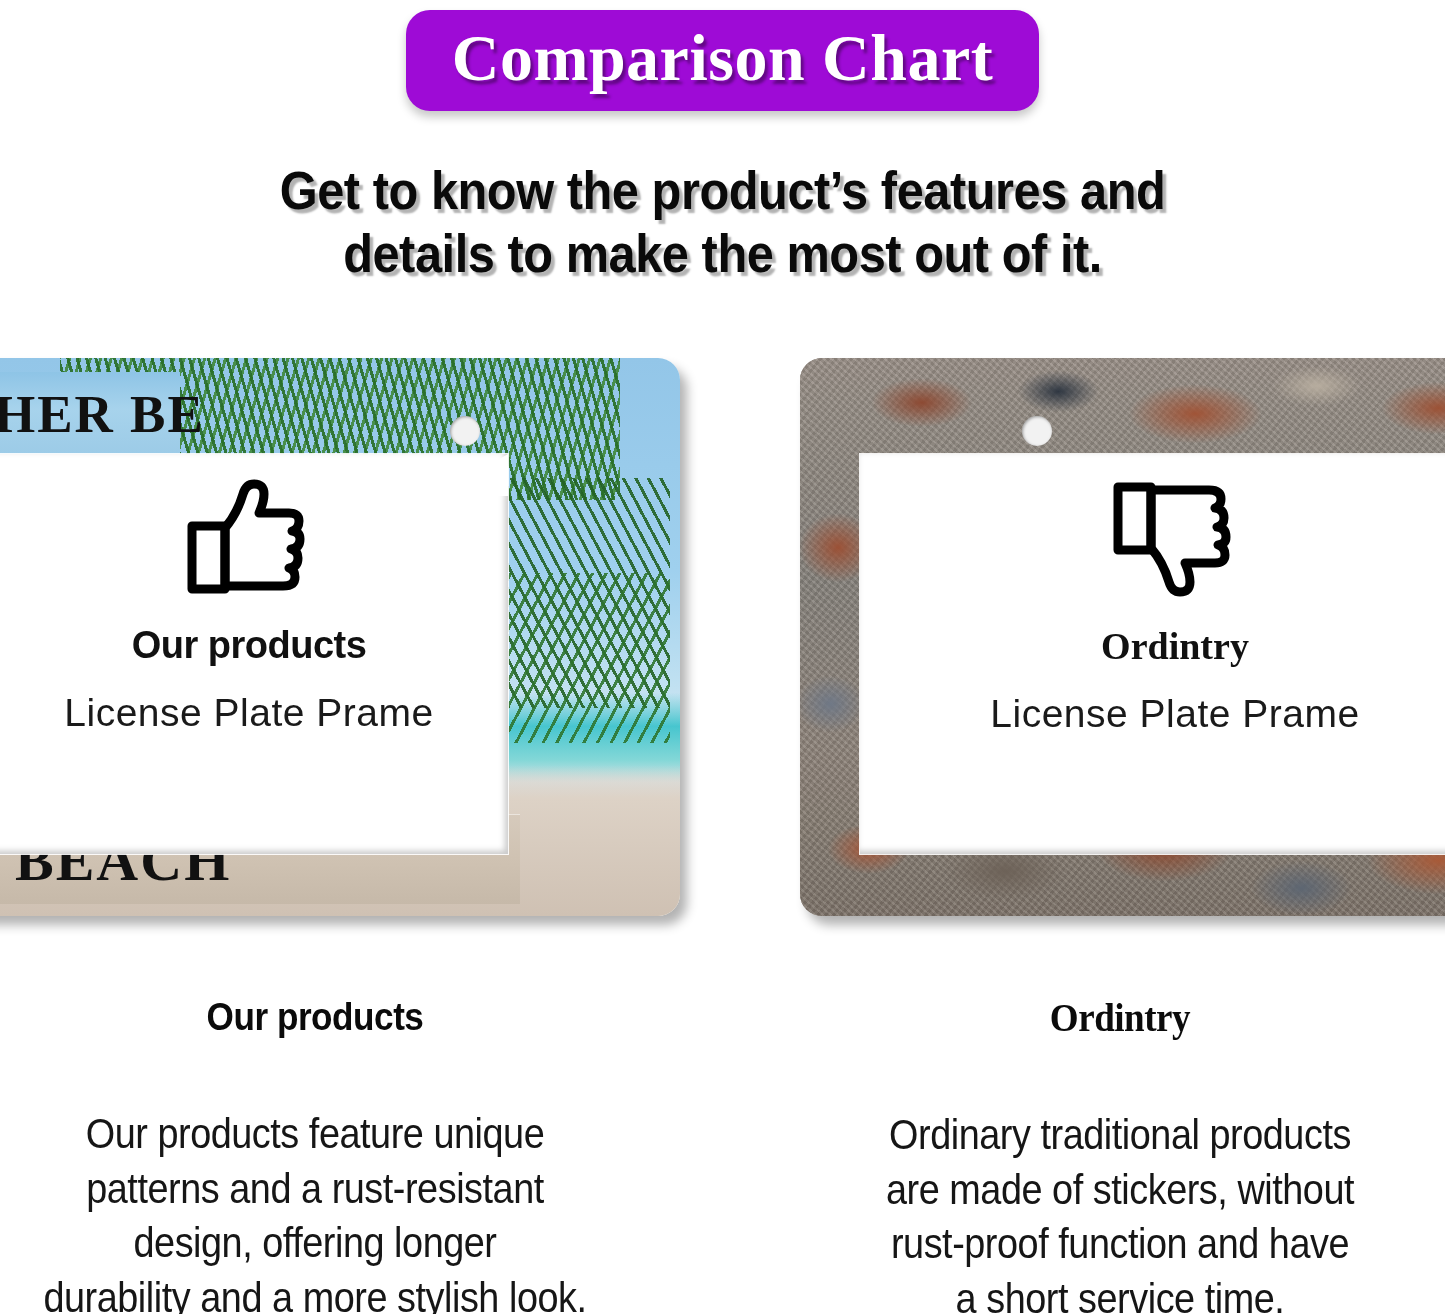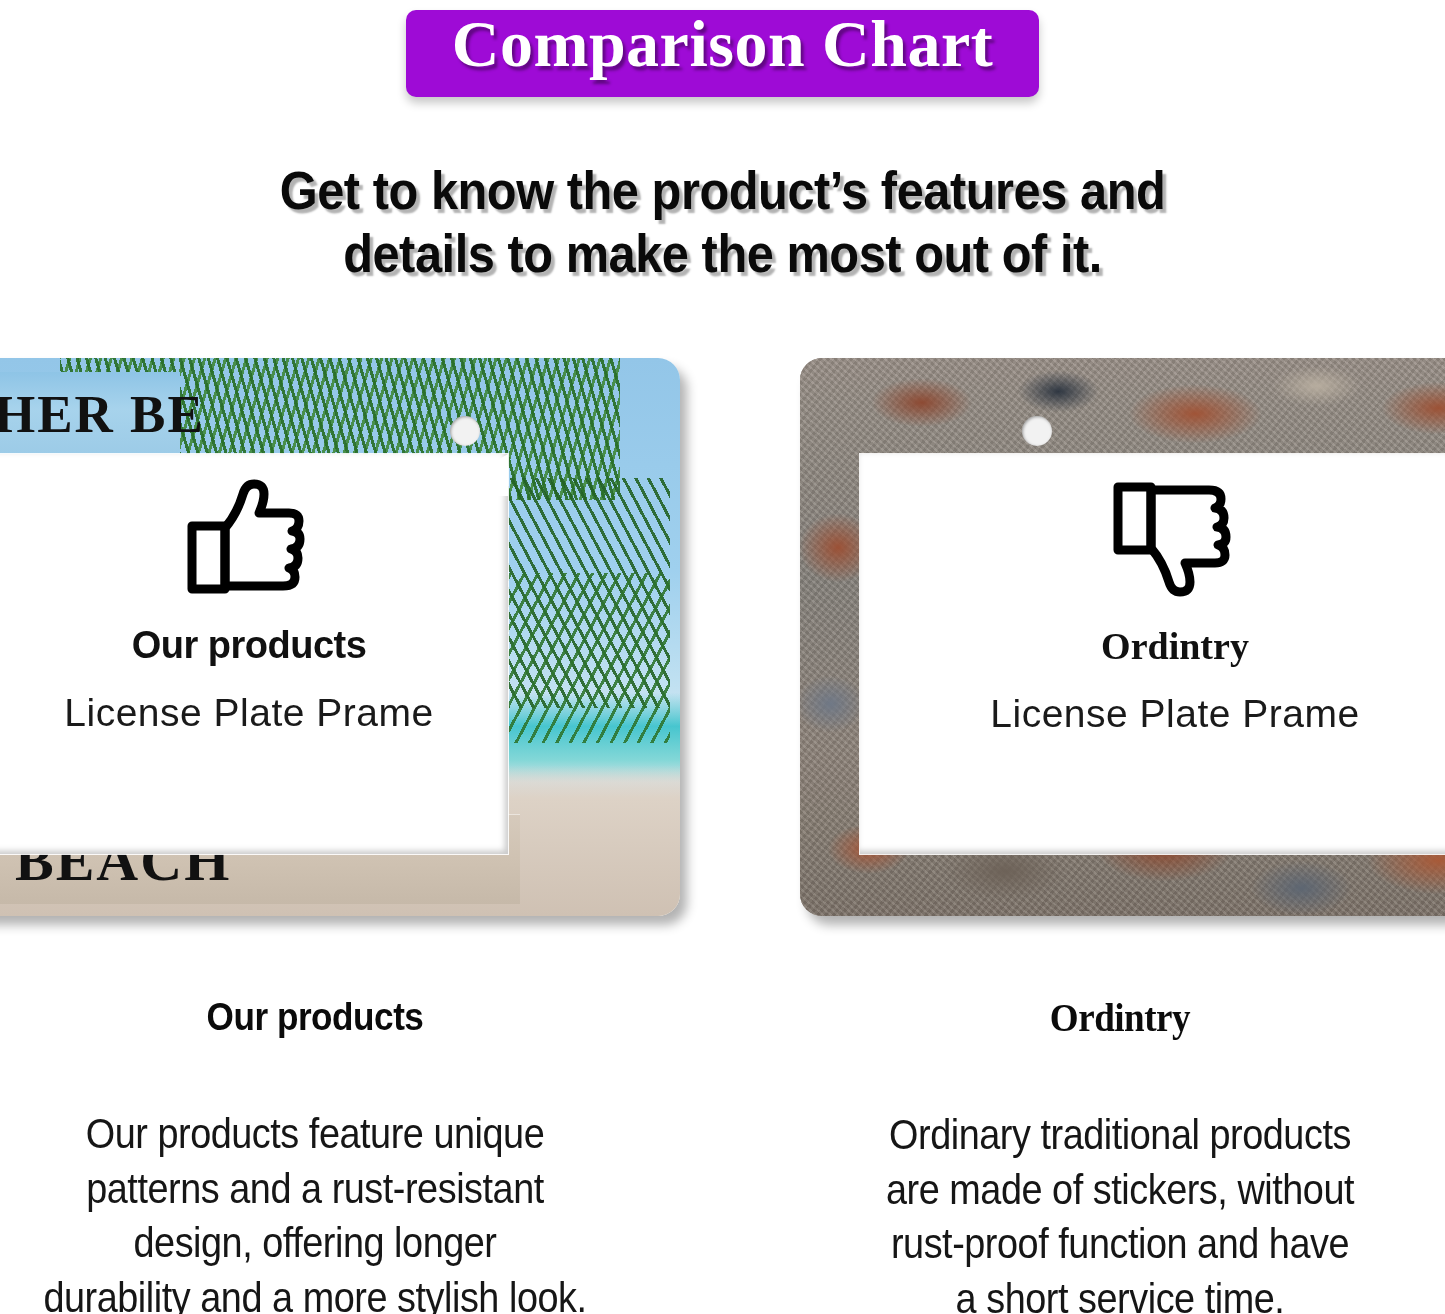--- a/index.html
+++ b/index.html
@@ -20,22 +20,22 @@
   .banner-wrap {
     position: absolute;
     top: 10px;
     left: 0;
     width: 1445px;
     text-align: center;
   }
   .banner {
     display: inline-block;
     background: #9E0BD6;
-    border-radius: 10px;
-    padding: 0 46px 20px 46px;
+    border-radius: 24px;
+    padding: 14px 46px 20px 46px;
     box-shadow: 0 6px 10px rgba(0,0,0,0.22);
   }
   .banner-text {
     font-family: "Liberation Serif", serif;
     font-weight: bold;
     font-size: 66px;
     line-height: 1.02;
     color: #ffffff;
     letter-spacing: 0.5px;
     text-shadow: 3px 4px 3px rgba(0,0,0,0.38);

